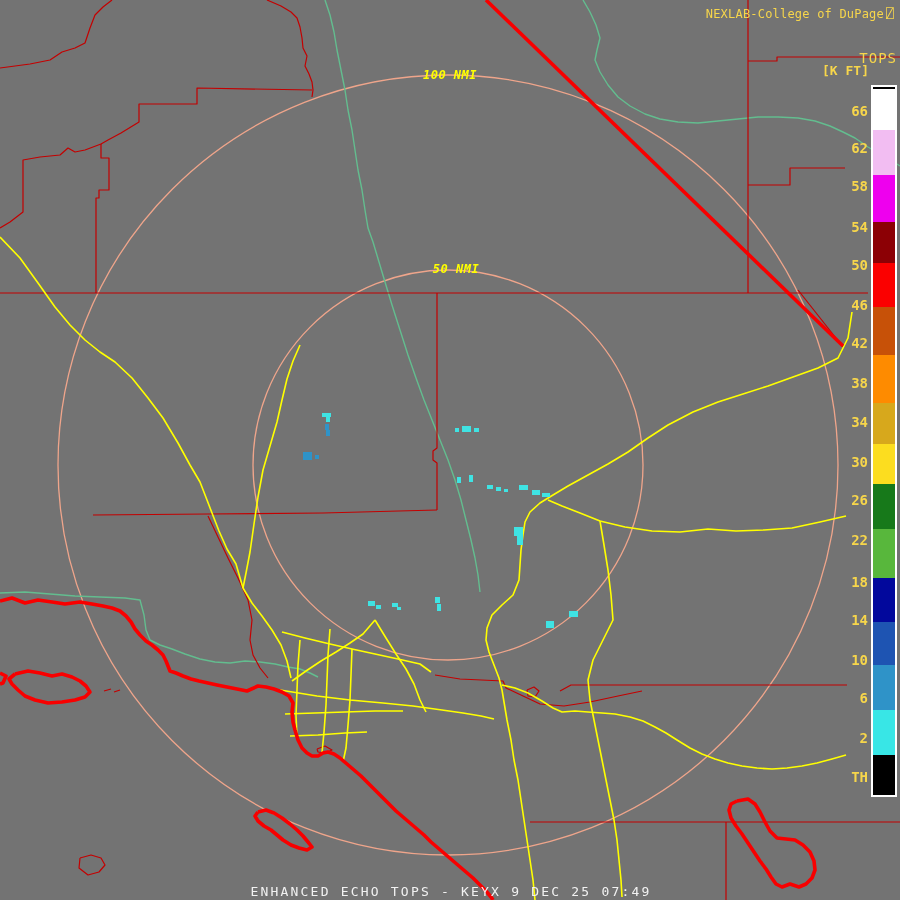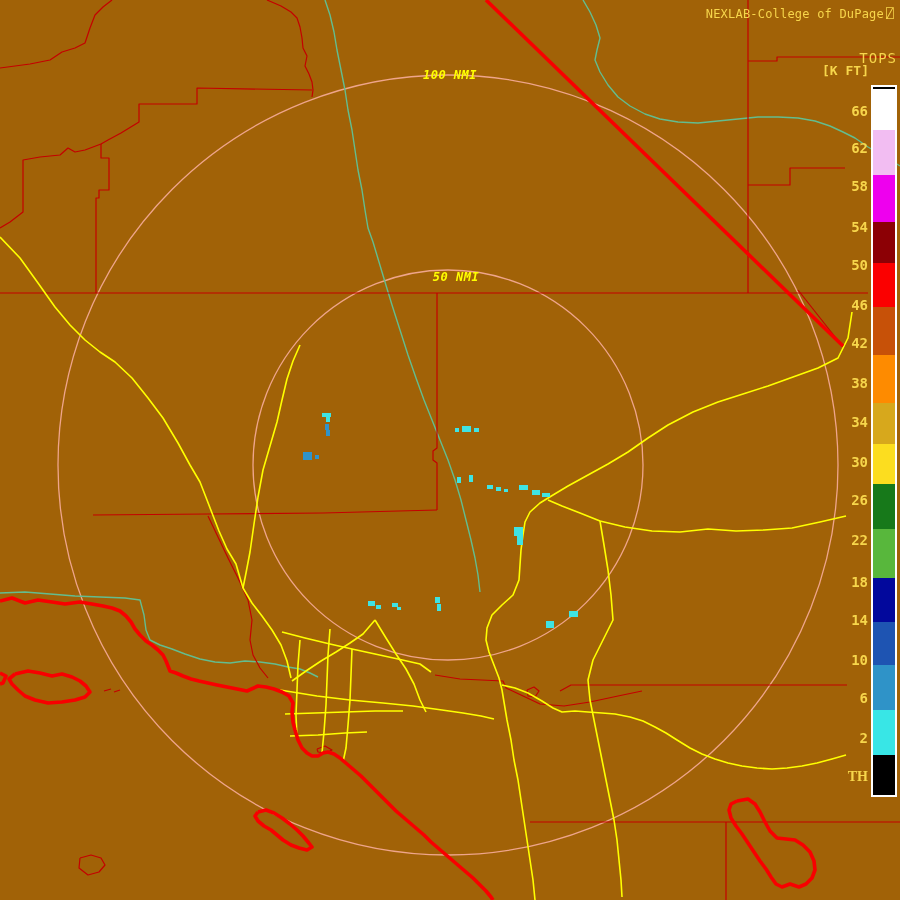--- a/index.html
+++ b/index.html
@@ -1,27 +1,27 @@
 <!DOCTYPE html>
 <html><head>
 <meta charset="utf-8">
 <style>
   html,body{margin:0;padding:0;background:#000;}
-  #screen{position:relative;width:900px;height:900px;background:#a16207;overflow:hidden;
+  #screen{position:relative;width:900px;height:900px;background:#737373;overflow:hidden;
           font-family:"DejaVu Sans Mono","Liberation Mono",monospace;}
   #mapsvg{position:absolute;left:0;top:0;}
   .txt{position:absolute;white-space:pre;}
   #brand{top:6px;right:6px;color:#f7d64b;font-size:12px;letter-spacing:.2px;}
   #brand .glyph{font-size:13px;margin-left:2px;}
   #tops-label{top:50px;right:3px;color:#f7d64b;font-size:14px;font-weight:normal;letter-spacing:1px;}
   #unit-label{top:63px;right:31px;color:#f7d64b;font-size:13px;font-weight:bold;}
   #ring-label-100{left:450px;top:75px;transform:translate(-50%,-50%);color:#ffff00;
       font-size:12px;font-weight:bold;font-style:italic;letter-spacing:.5px;}
   #ring-label-50{left:456px;top:269px;transform:translate(-50%,-50%);color:#ffff00;
-      font-size:12px;font-weight:bold;font-style:italic;letter-spacing:.5px;margin-top:8px;}
+      font-size:12px;font-weight:bold;font-style:italic;letter-spacing:.5px;}
   #footer-title{left:451px;top:884px;transform:translateX(-50%);color:#f2f2f2;
       font-size:13px;letter-spacing:2.2px;}
   #scalebar{position:absolute;left:871px;top:85px;width:26px;height:712px;
       background:#000;border:2px solid #fff;box-sizing:border-box;}
   .scale-block{position:absolute;left:0;width:22px;}
   .scale-tick{position:absolute;right:32px;color:#f7d64b;font-size:14px;font-weight:bold;
       transform:translateY(-50%);}
 </style>
 </head>
 <body>
@@ -142,16 +142,17 @@
       <div class="scale-tick" style="top: 383px;">38</div>
       <div class="scale-tick" style="top: 422px;">34</div>
       <div class="scale-tick" style="top: 462px;">30</div>
       <div class="scale-tick" style="top: 500px;">26</div>
       <div class="scale-tick" style="top: 540px;">22</div>
       <div class="scale-tick" style="top: 582px; margin-left: 35px;">18</div>
       <div class="scale-tick" style="top: 620px; text-align: center;">14</div>
       <div class="scale-tick" style="top: 660px; text-align: center;">10</div>
       <div class="scale-tick" style="top: 698px;">6</div>
       <div class="scale-tick" style="top: 738px;">2</div>
-      <div class="scale-tick" style="top: 777px; font-family: Liberation Serif, serif;">TH</div>
+      <div class="scale-tick" style="top: 777px;">TH</div>
     </div>
 
+  <div class="txt" id="footer-title">ENHANCED ECHO TOPS - KEYX 9 DEC 25 07:49</div>
 </div>
 
 </body></html>

